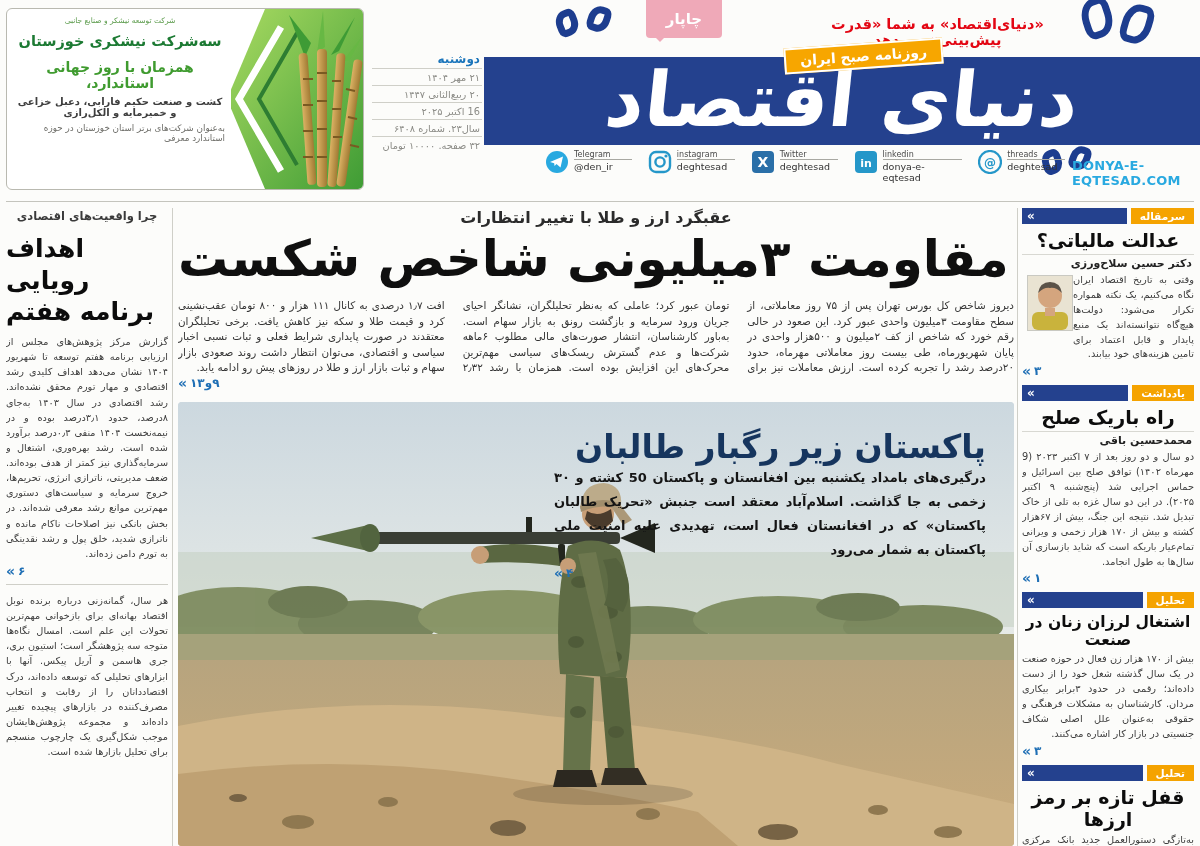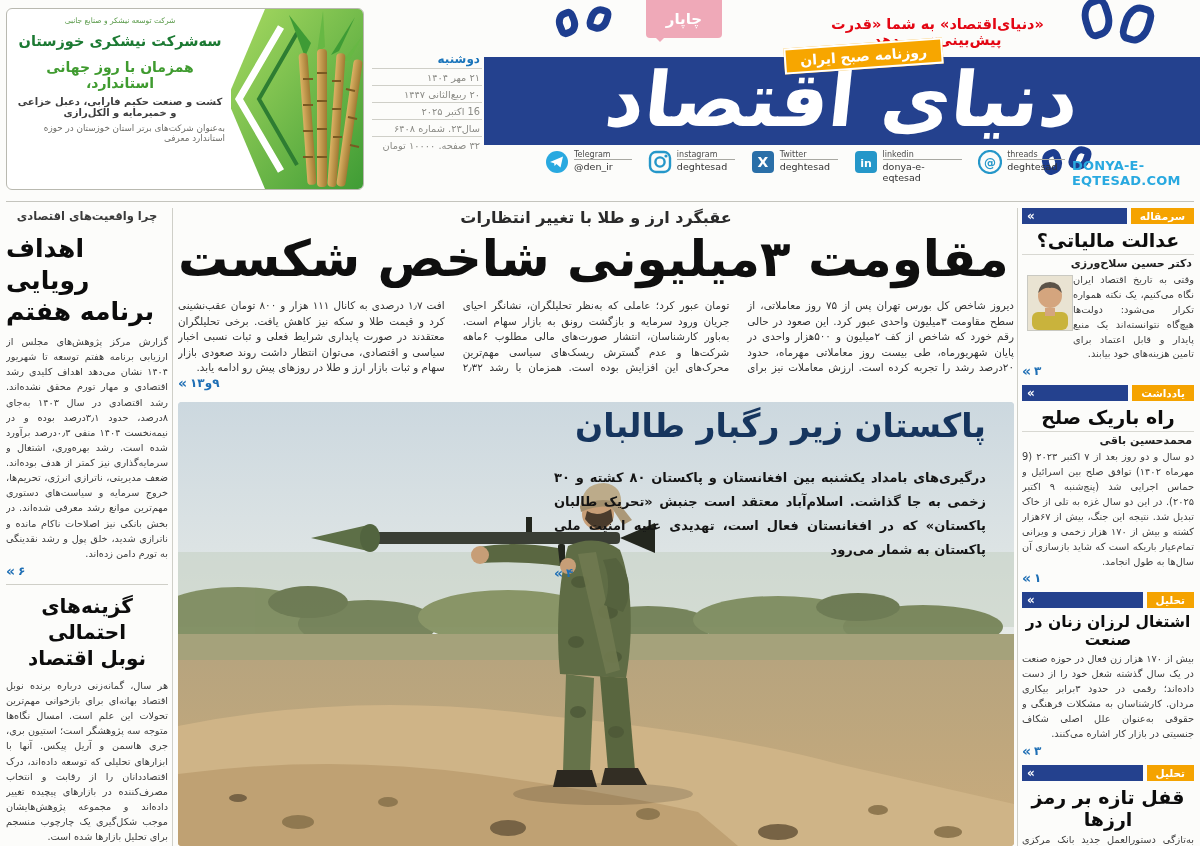--- a/index.html
+++ b/index.html
@@ -63,21 +63,21 @@
   .lead-cols { display:flex; direction:rtl; gap:18px; margin-top:10px; height:76px; overflow:hidden; }
   .lead-col { flex:1; font-size:10.4px; line-height:1.5; text-align:justify; color:#333; }
   .pageref { display:flex; direction:ltr; align-items:center; gap:3px; color:#1f6fb5; font-weight:bold; }
   .pageref .g { font-size:14px; line-height:1; }
   .pageref .n { font-size:12px; }
   .lead-ref { margin-top:2px; }
 
   .photo { position:absolute; left:178px; top:402px; width:836px; height:444px;
     border-radius:4px; overflow:hidden; background:#cfdae1; }
   .photo svg.scene { position:absolute; inset:0; }
-  .photo-headline { position:absolute; top:4px; right:28px; direction:rtl; font-size:33px;
+  .photo-headline { position:absolute; top:25px; right:28px; direction:rtl; font-size:33px;
     font-weight:bold; color:#16355e; letter-spacing:-1px; }
   .photo-caption { position:absolute; top:64px; right:28px; width:432px; direction:rtl; }
   .photo-caption .txt { font-size:13px; font-weight:bold; line-height:1.85; color:#151515; text-align:justify; }
   .photo-caption .pageref { margin-top:4px; }
 
   
   .leftcol { position:absolute; left:6px; top:208px; width:162px; height:638px; overflow:hidden; direction:rtl; }
   .l-kicker { font-size:11.5px; font-weight:bold; color:#3a3a3a; text-align:center; line-height:1.5; }
   .l-title1 { font-size:25px; font-weight:bold; color:#0c0c0c; text-align:left; line-height:1.25;
     margin-top:8px; letter-spacing:-1px; }
@@ -333,21 +333,21 @@
       <path d="M158,212 L155,310 L182,310 L186,216 Z" fill="#66734a"></path>
       <path d="M192,214 L200,308 L227,308 L219,216 Z" fill="#59663f"></path>
       <ellipse cx="170" cy="250" rx="8" ry="6" fill="#4c5837" opacity="0.8"></ellipse>
       <ellipse cx="208" cy="270" rx="8" ry="6" fill="#4c5837" opacity="0.8"></ellipse>
       <path d="M149,308 L184,308 L189,325 L145,325 Z" fill="#2c2820"></path>
       <path d="M197,306 L230,306 L239,323 L193,323 Z" fill="#332e24"></path>
     </g>
   </svg>
   <div class="photo-headline">پاکستان زیر رگبار طالبان</div>
   <div class="photo-caption">
-    <div class="txt">درگیری‌های بامداد یکشنبه بین افغانستان و پاکستان ۸۰ کشته و ۳۰ زخمی به جا گذاشت. اسلام‌آباد معتقد است جنبش «تحریک طالبان پاکستان» که در افغانستان فعال است، تهدیدی علیه امنیت ملی پاکستان به شمار می‌رود</div>
+    <div class="txt">درگیری‌های بامداد یکشنبه بین افغانستان و پاکستان 50 کشته و ۳۰ زخمی به جا گذاشت. اسلام‌آباد معتقد است جنبش «تحریک طالبان پاکستان» که در افغانستان فعال است، تهدیدی علیه امنیت ملی پاکستان به شمار می‌رود</div>
     <div class="pageref">
       <span class="g">«</span>
       <span class="n" dir="rtl">۴</span>
     </div>
   </div>
 </div>
 
 <div class="leftcol">
   <div class="l-kicker">
     <div>چرا واقعیت‌های اقتصادی</div>
@@ -356,22 +356,20 @@
     <div>اهداف رویایی</div>
     <div>برنامه هفتم</div>
   </div>
   <div class="l-body">گزارش مرکز پژوهش‌های مجلس از ارزیابی برنامه هفتم توسعه تا شهریور ۱۴۰۴ نشان می‌دهد اهداف کلیدی رشد اقتصادی و مهار تورم محقق نشده‌اند. رشد اقتصادی در سال ۱۴۰۳ به‌جای ۸درصد، حدود ۳٫۱درصد بوده و در نیمه‌نخست ۱۴۰۴ منفی ۰٫۳درصد برآورد شده است. رشد بهره‌وری، اشتغال و سرمایه‌گذاری نیز کمتر از هدف بوده‌اند. ضعف مدیریتی، ناترازی انرژی، تحریم‌ها، خروج سرمایه و سیاست‌های دستوری مهم‌ترین موانع رشد معرفی شده‌اند. در بخش بانکی نیز اصلاحات ناکام مانده و ناترازی شدید، خلق پول و رشد نقدینگی به تورم دامن زده‌اند.</div>
   <div class="pageref l-ref">
     <span class="g">«</span>
     <span class="n" dir="rtl">۶</span>
   </div>
   <div class="l-sep"></div>
   <div class="l-title2">
-    <div>گزینه‌های احتمالی</div>
-    <div>نوبل اقتصاد</div>
   </div>
   <div class="l-body">هر سال، گمانه‌زنی درباره برنده نوبل اقتصاد بهانه‌ای برای بازخوانی مهم‌ترین تحولات این علم است. امسال نگاه‌ها متوجه سه پژوهشگر است؛ استیون بری، جری هاسمن و آریل پیکس. آنها با ابزارهای تحلیلی که توسعه داده‌اند، درک اقتصاددانان را از رقابت و انتخاب مصرف‌کننده در بازارهای پیچیده تغییر داده‌اند و مجموعه پژوهش‌هایشان موجب شکل‌گیری یک چارچوب منسجم برای تحلیل بازارها شده است.</div>
 
 </div>
 
 <div class="rightcol">
 
   <div class="tagbar">
     <span class="bar">
         <span>«</span>

